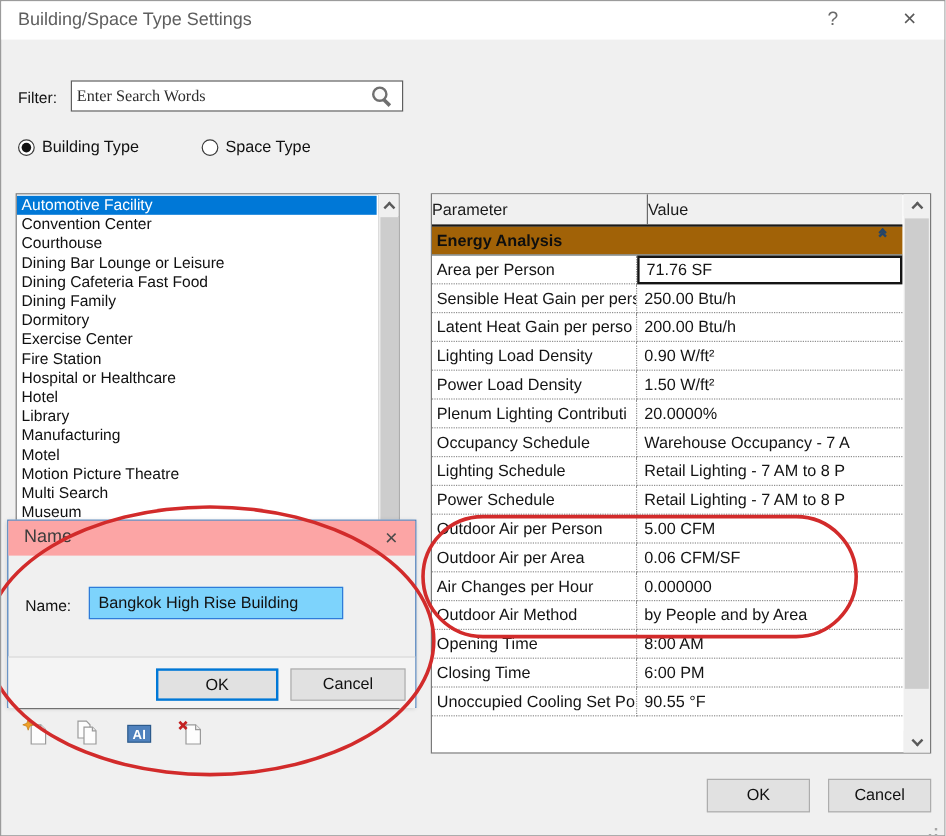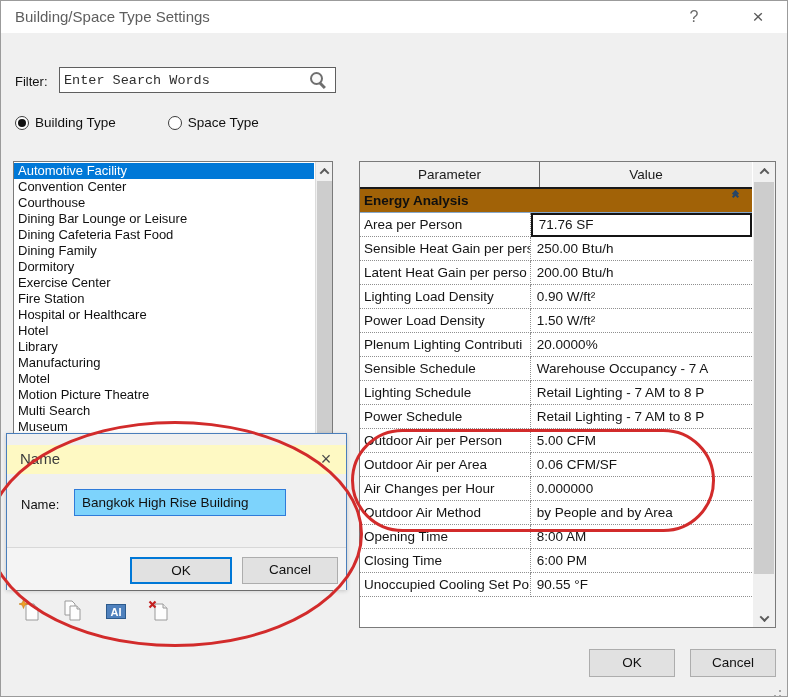--- a/index.html
+++ b/index.html
@@ -14,21 +14,21 @@
             color:#6a6a6a; font-size:16px; line-height:24px; cursor:default; }
   .help-btn{ right:78px; }
   .close-btn{ right:14px; font-size:19px; color:#5a5a5a; }
 
   
   .filter-label{ position:absolute; left:14px; top:73px; font-size:13px; color:#111; }
   .filter-box{ position:absolute; left:58px; top:66px; width:277px; height:26px;
                background:#fff; border:1px solid #5f5f5f; }
   .filter-box input{ position:absolute; left:4px; top:1px; width:240px; height:22px;
                      border:none; outline:none; font-size:13.5px; color:#1c1c1c;
-                     font-family:Liberation Mono, monospace; background:transparent; }
+                     font-family:Liberation Serif, serif; background:transparent; }
   .filter-box input::placeholder{ color:#2e2e2e; opacity:1; }
   .mag{ position:absolute; right:8px; top:4px; width:17px; height:17px; }
   .mag::before{ content:""; position:absolute; left:0; top:0; width:9px; height:9px;
                 border:2px solid #6f6f6f; border-radius:50%; background:#fafafa; }
   .mag::after{ content:""; position:absolute; left:11px; top:10px; width:7px; height:3px;
                background:#6f6f6f; transform:rotate(45deg); transform-origin:0 0; }
 
   
   .radio-row{ position:absolute; left:14px; top:114px; display:flex; gap:52px; }
   .radio{ display:flex; align-items:center; gap:6px; font-size:13.5px; color:#111; }
@@ -51,21 +51,21 @@
            display:flex; align-items:center; justify-content:center; }
   .chev{ width:7px; height:7px; border-left:2px solid #5a5a5a; border-top:2px solid #5a5a5a; }
   .chev.up{ transform:rotate(45deg) translate(1px,1px); }
   .chev.down{ transform:rotate(225deg) translate(1px,1px); }
 
   
   .tpanel{ position:absolute; left:358px; top:160px; width:417px; height:467px;
            background:#fff; border:1px solid #7a7a7a; z-index:1; }
   .thead{ position:absolute; left:0; top:0; width:392px; height:27px; background:#f0f0f0;
           border-bottom:2px solid #1a1a1a; display:flex; }
-  .hcell{ font-size:13.5px; color:#1a1a1a; text-align:center; padding-top:5px; }
+  .hcell{ font-size:13.5px; color:#1a1a1a; text-align:left; padding-top:5px; }
   .hcell.p{ width:180px; border-right:1px solid #6a6a6a; }
   .hcell.v{ width:212px; }
   .band{ position:absolute; left:0; top:27px; width:392px; height:24px; background:#a16207;
          border-bottom:1px solid #86a8cc; font-weight:bold; font-size:13.5px; color:#0f0f0f;
          padding:4px 0 0 4px; }
   .band-collapse{ position:absolute; right:14px; top:3px; display:flex; flex-direction:column; gap:0; }
   .band-collapse .c{ width:5px; height:5px; border-left:2px solid #23456b; border-top:2px solid #23456b;
                      transform:rotate(45deg); margin:-1px 0; }
   .trows{ position:absolute; left:0; top:51px; width:392px; }
   .prow{ display:flex; height:24px; }
@@ -84,21 +84,21 @@
   .ok-main{ left:588px; top:648px; width:86px; }
   .cancel-main{ left:689px; top:648px; width:86px; }
   .grip{ position:absolute; right:16px; bottom:4px; width:2px; height:2px;
          box-shadow: 10px 0 0 #a6a6a6, 10px 5px 0 #a6a6a6, 10px 10px 0 #a6a6a6,
                      5px 5px 0 #a6a6a6, 5px 10px 0 #a6a6a6, 0 10px 0 #a6a6a6; }
 
   
   .name-dialog{ position:absolute; left:5px; top:432px; width:341px; height:157px;
                 background:#f0f0f0; border:1px solid #4a7ebb; z-index:20;
                 box-shadow:0 1px 4px rgba(0,0,0,0.18); }
-  .nd-titlebar{ position:absolute; left:0; top:11px; width:100%; height:29px; background:#fef9c3;text-decoration:underline; }
+  .nd-titlebar{ position:absolute; left:0; top:0; width:100%; height:29px; background:#fca5a5;text-decoration:underline; }
   .nd-title{ position:absolute; left:13px; top:5px; font-size:15px; color:#3c3c3c; }
   .nd-close{ position:absolute; right:8px; top:2px; width:24px; height:24px; text-align:center;
              font-size:18px; color:#4a4a4a; line-height:24px; cursor:default; }
   .nd-label{ position:absolute; left:14px; top:63px; font-size:13px; color:#111; }
   .nd-input{ position:absolute; left:67px; top:55px; width:212px; height:27px;
              border:1px solid #2f7bd9; background:#7dd3fc; font-size:13.5px; color:#111;
              padding-left:7px; font-family:"Liberation Sans", sans-serif; outline:none; }
   .nd-footer{ position:absolute; left:0; top:113px; width:100%; height:43px;
               background:#f4f4f4; border-top:1px solid #d8d8d8; }
   .nd-btn{ position:absolute; top:9px; height:27px; background:#e1e1e1; font-size:13.5px;
@@ -229,21 +229,21 @@
           <div class="pcell">Power Load Density</div>
           <div class="vcell">1.50 W/ft²</div>
         </div>
 
         <div class="prow">
           <div class="pcell">Plenum Lighting Contributi</div>
           <div class="vcell">20.0000%</div>
         </div>
 
         <div class="prow">
-          <div class="pcell">Sensible Schedule</div>
+          <div class="pcell">Occupancy Schedule</div>
           <div class="vcell">Warehouse Occupancy - 7 A</div>
         </div>
 
         <div class="prow">
           <div class="pcell">Lighting Schedule</div>
           <div class="vcell">Retail Lighting - 7 AM to 8 P</div>
         </div>
 
         <div class="prow">
           <div class="pcell">Power Schedule</div>

